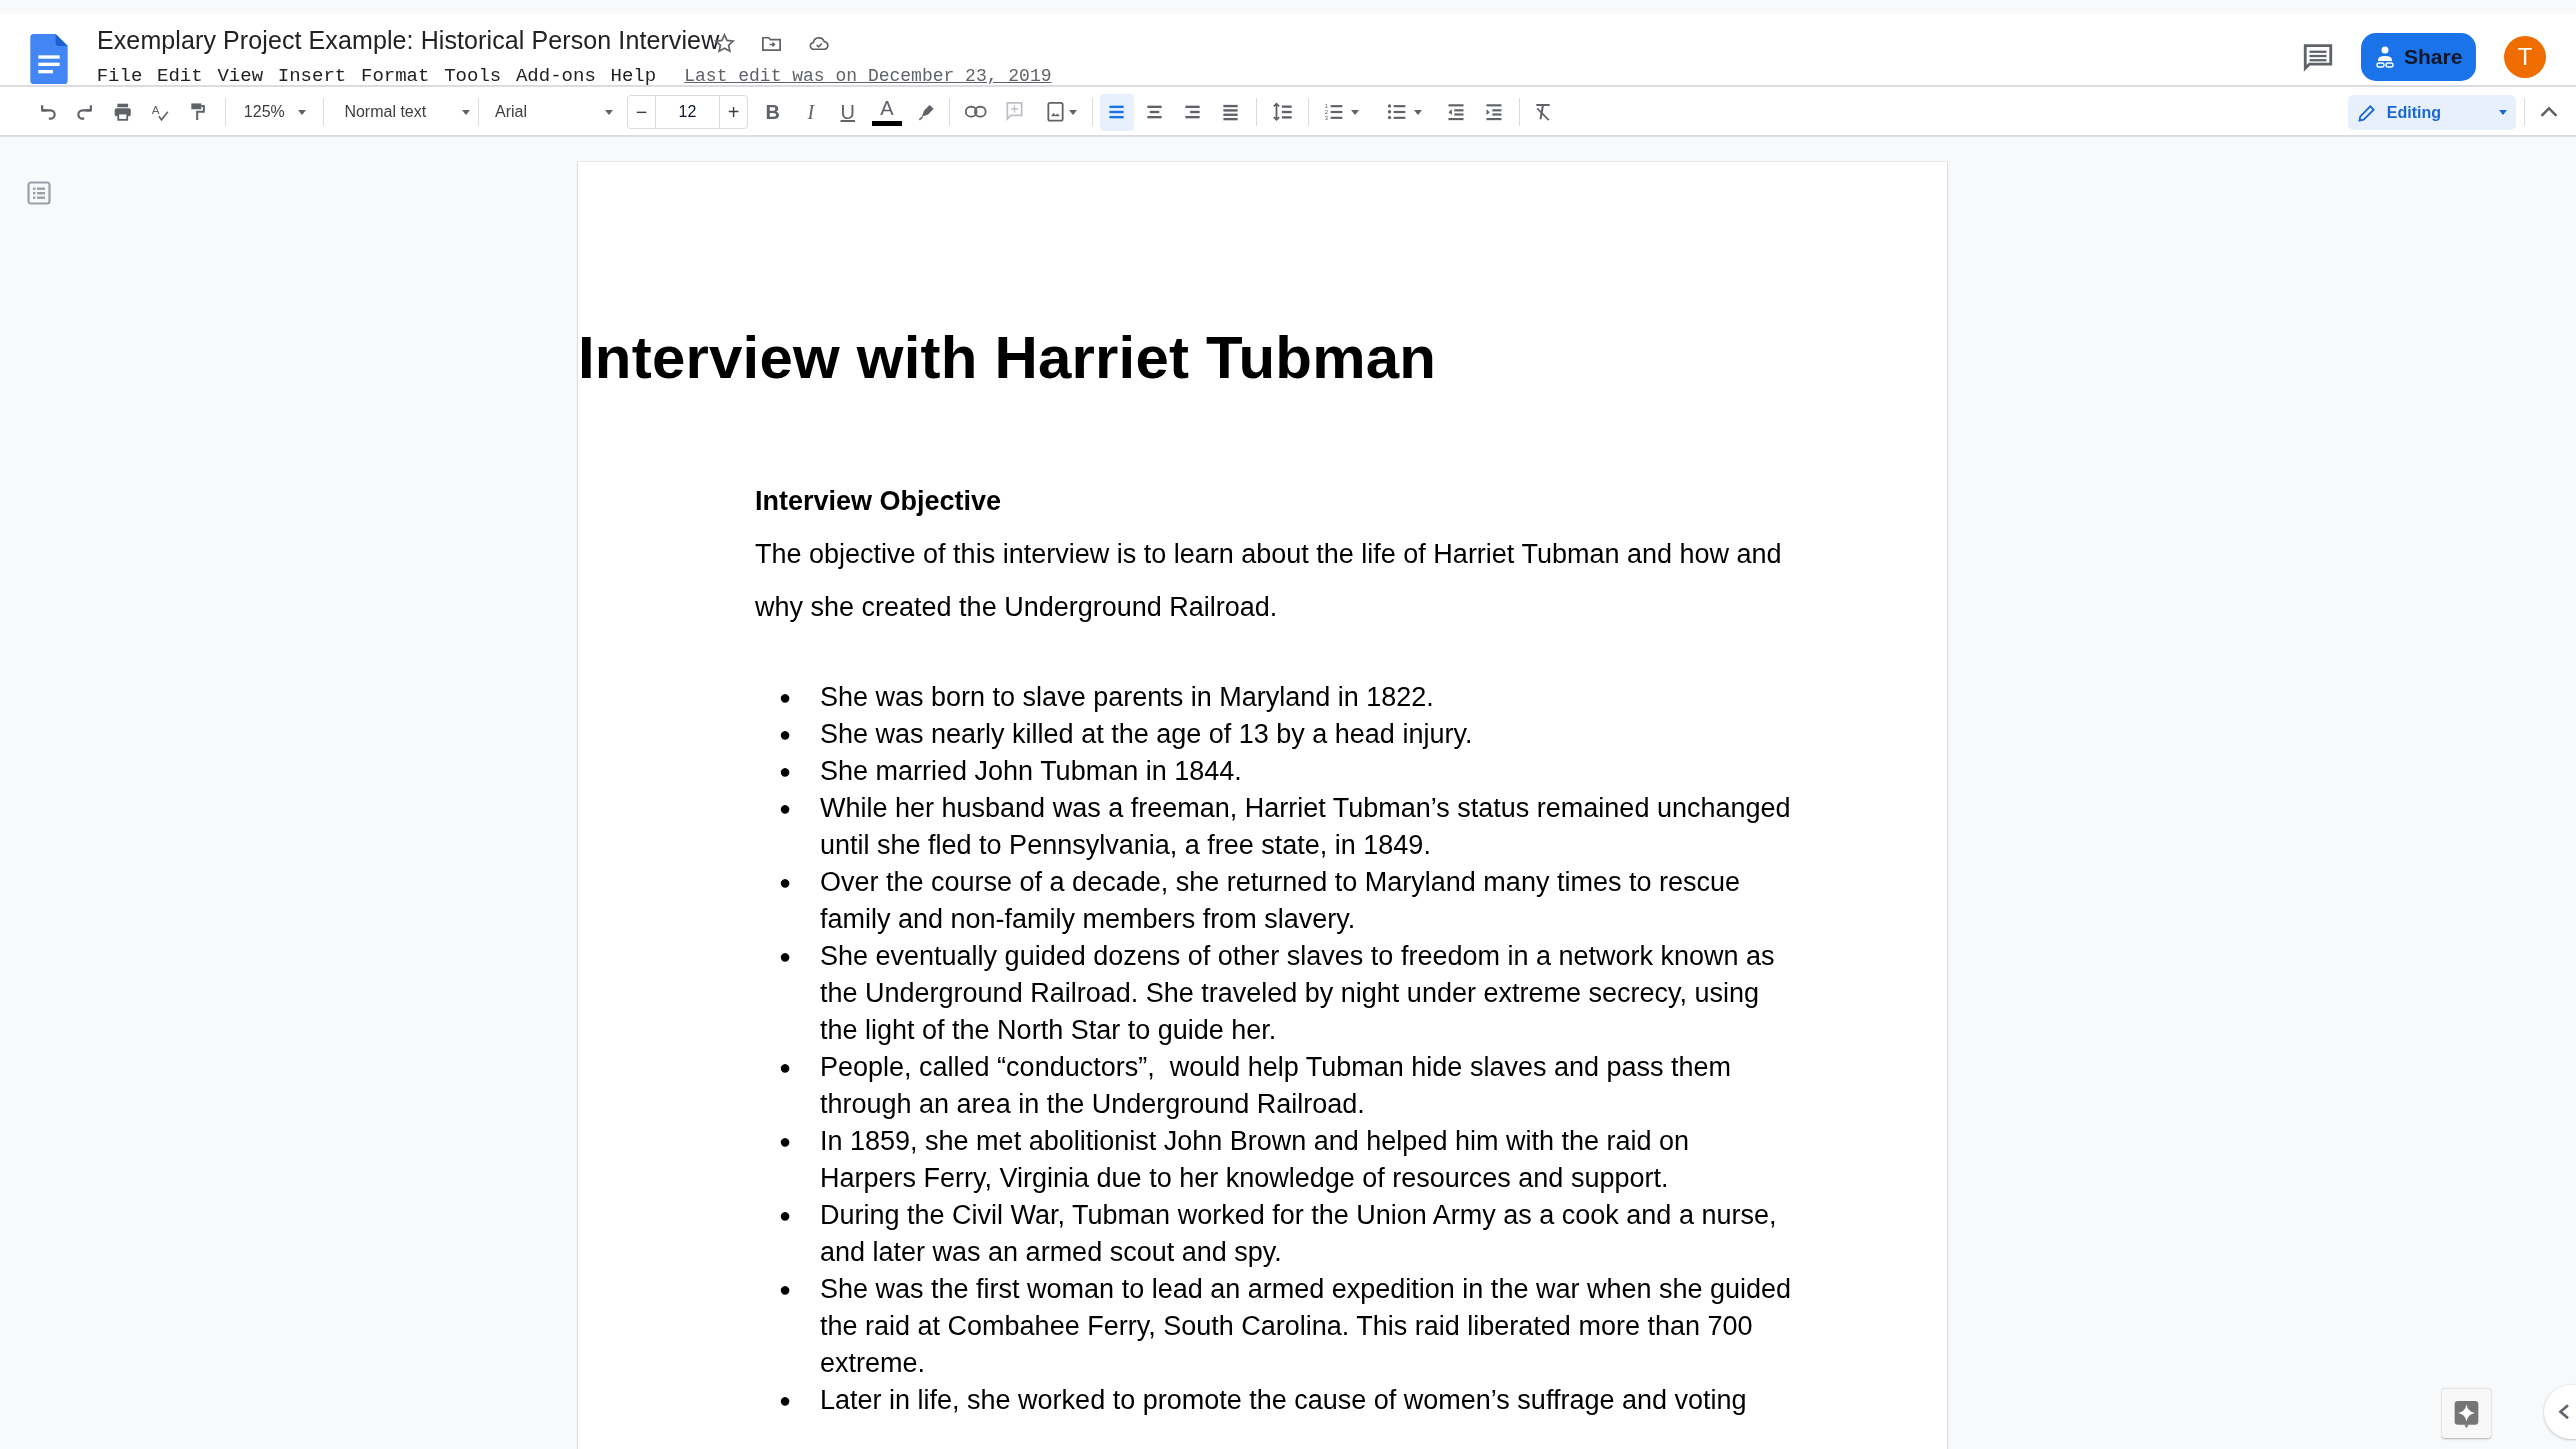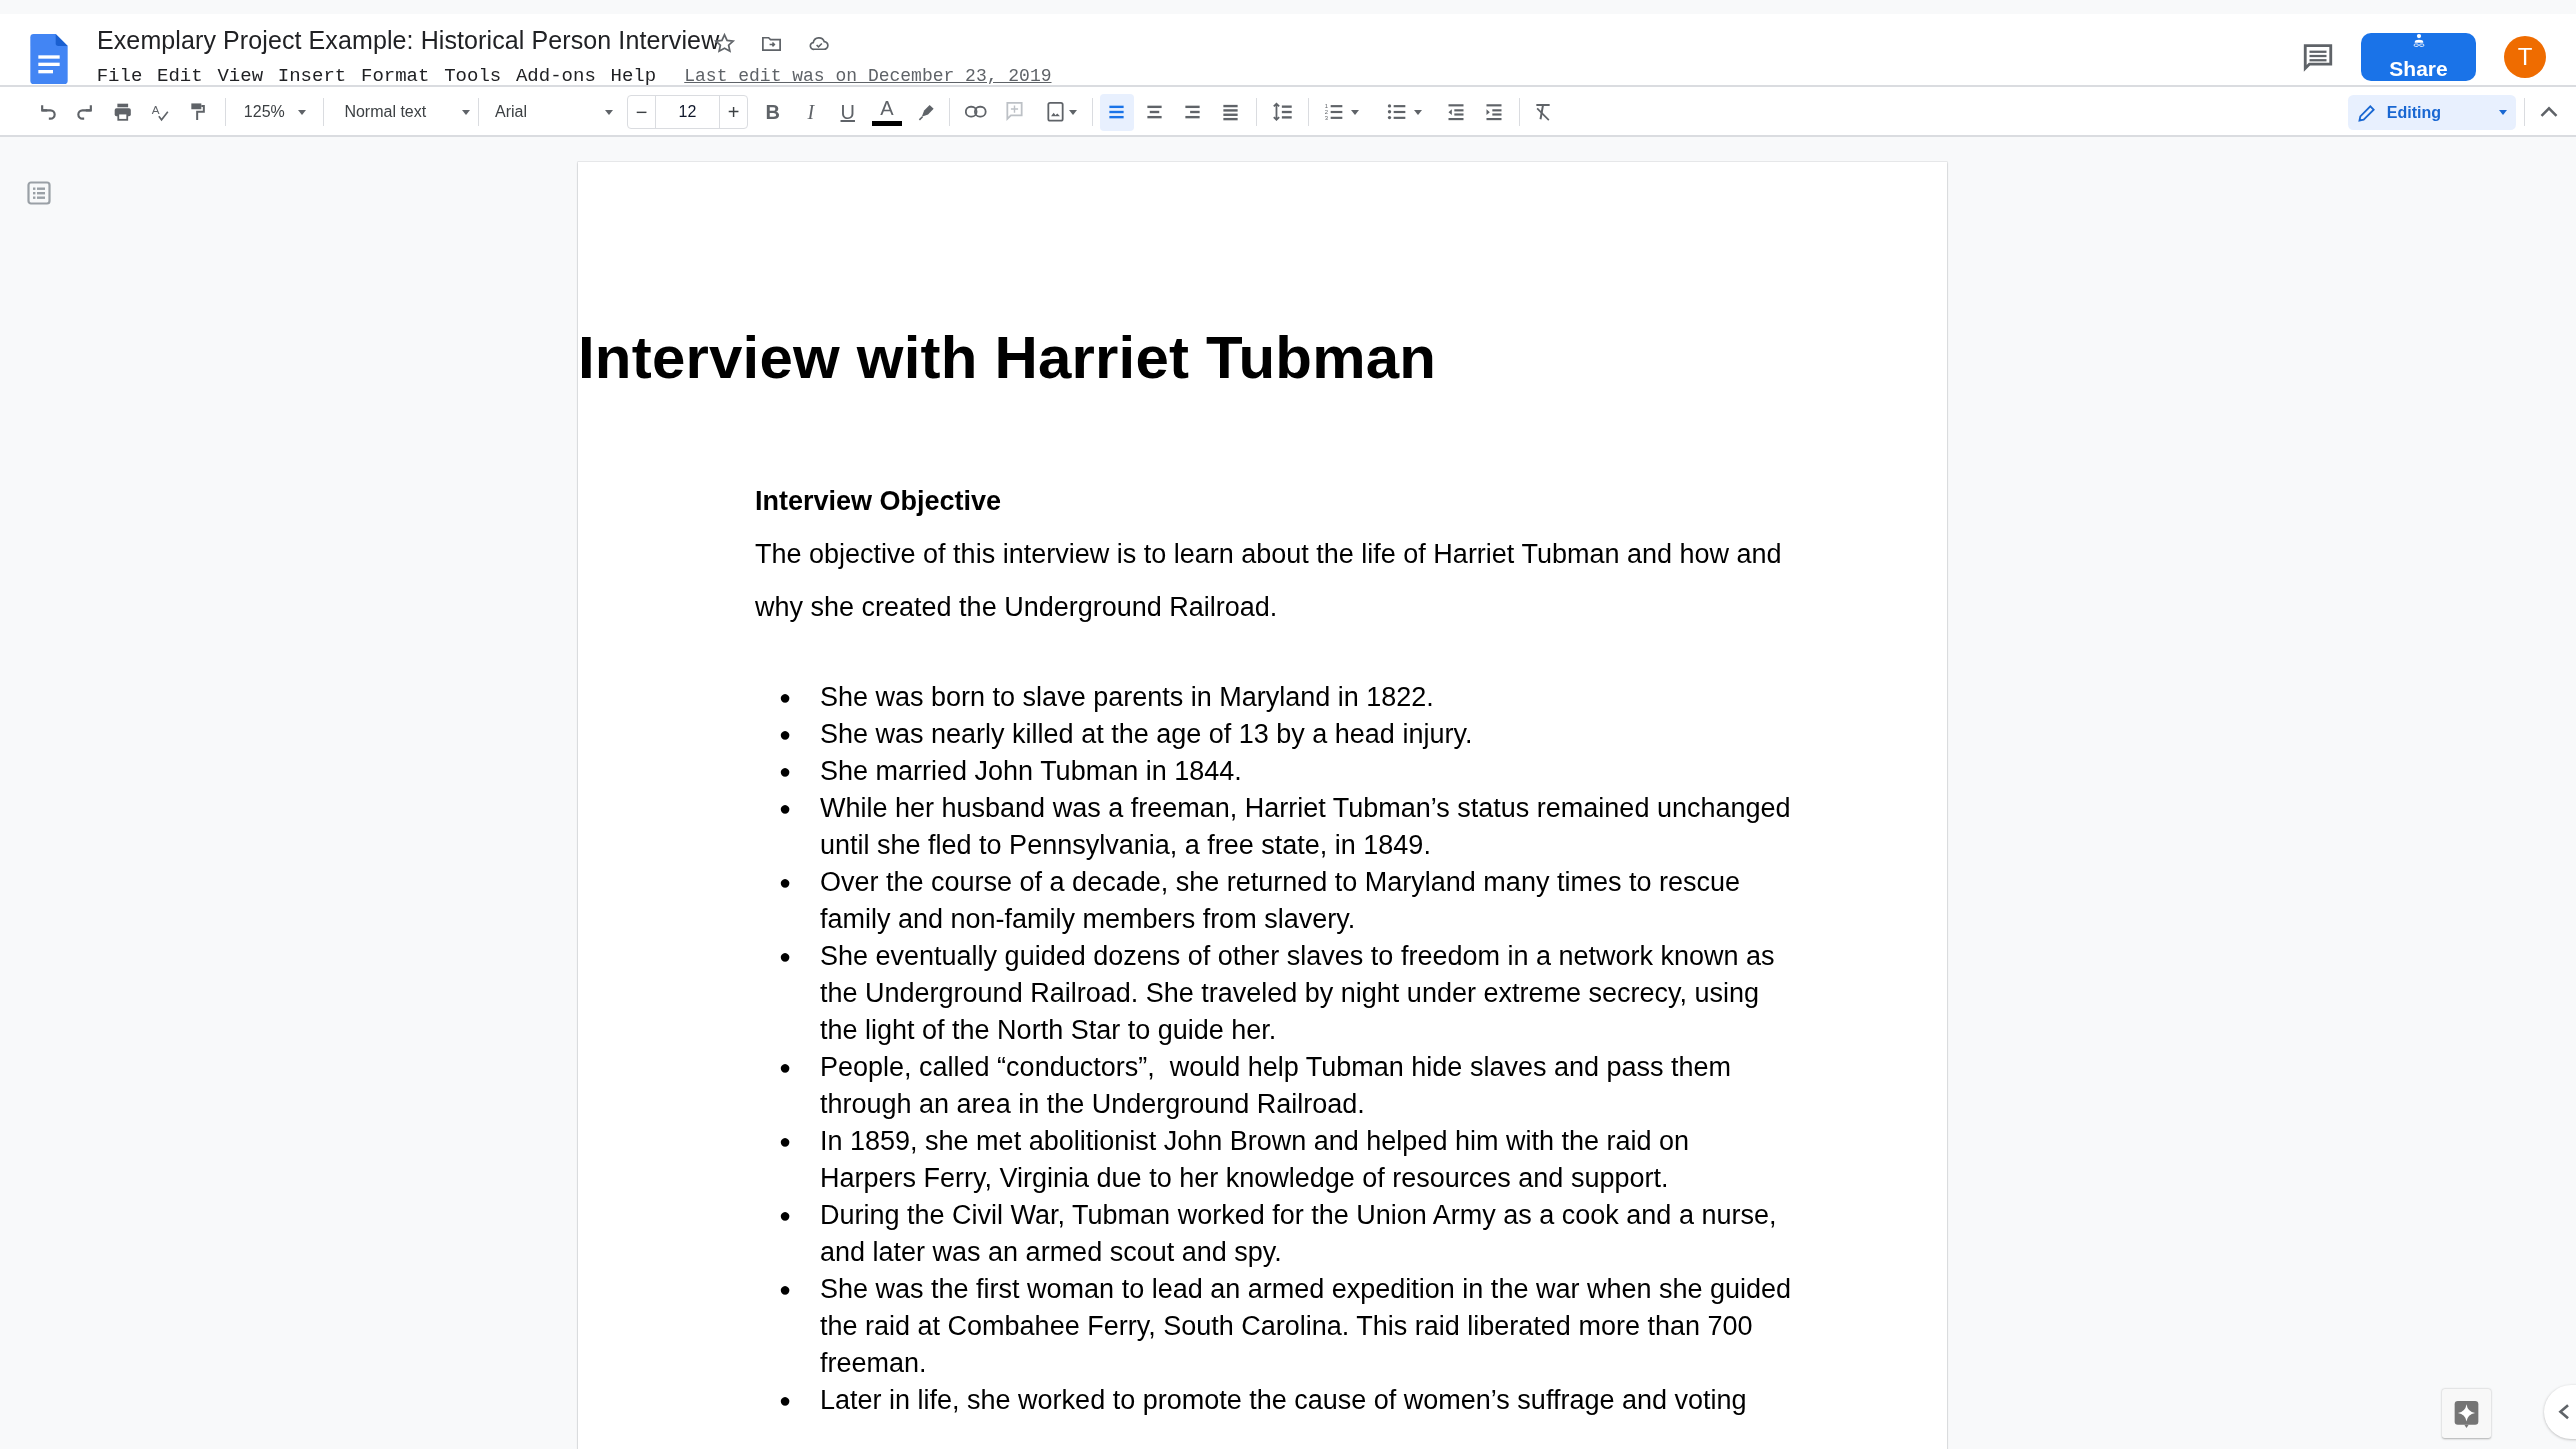--- a/index.html
+++ b/index.html
@@ -6,21 +6,21 @@
   html, body { width: 2576px; height: 1449px; overflow: hidden; background: #f8f9fa; font-family: "Liberation Sans", sans-serif; color: #202124; }
   .header { position: absolute; left: 0; top: 14px; width: 2576px; height: 85px; background: #fff; }
   .docs-logo { position: absolute; left: 29.5px; top: 20px; width: 38px; height: 50px; }
   .title { position: absolute; left: 97px; top: 12px; font-size: 25px; color: #202124; white-space: nowrap; letter-spacing: 0.1px; }
   .title-icons { position: absolute; left: 711px; top: 16px; display: flex; gap: 20px; align-items: center; }
   .title-icons span { width: 27px; height: 27px; display: flex; align-items: center; justify-content: center; }
   .menubar { position: absolute; left: 94px; top: 51px; display: flex; align-items: center; font-size: 19px; color: #202124; font-family: Liberation Mono, monospace; }
   .menubar .m { padding: 0 9.4px 0 2.7px; margin-right: 2.7px; cursor: pointer; }
   .last-edit { margin-left: 16px; color: #5f6368; text-decoration: underline; font-size: 18px; }
   .comment-btn { position: absolute; left: 2301px; top: 25.5px; width: 34px; height: 34px; }
-  .share-btn { position: absolute; left: 2361px; top: 19px; width: 115px; height: 48px; background: #1a73e8; border-radius: 10px; color: #ffffff; font-size: 21px; font-weight: bold; display: flex; align-items: center; justify-content: center; gap: 9.4px; flex-direction: column; }
+  .share-btn { position: absolute; left: 2361px; top: 19px; width: 115px; height: 48px; background: #1a73e8; border-radius: 15px; color: #0f172a; font-size: 21px; font-weight: bold; display: flex; align-items: center; justify-content: center; gap: 9.4px; }
   .avatar { position: absolute; left: 2504px; top: 21.5px; width: 42px; height: 42px; border-radius: 50%; background: #ef6c00; color: #fff; font-size: 24px; display: flex; align-items: center; justify-content: center; }
   .header-border { position: absolute; left: 0; top: 85px; width: 2576px; height: 2px; background: #dadce0; }
 
   .toolbar { position: absolute; left: 0; top: 87px; width: 2576px; height: 50px; background: #fff; border-bottom: 2px solid #dadce0; }
   .tb { position: absolute; top: 0; height: 50px; display: flex; align-items: center; justify-content: center; }
   .tb svg { display: block; }
   .sep { position: absolute; top: 10.7px; width: 1.3px; height: 28px; background: #dadce0; }
   .dd-text { font-size: 16px; color: #3c4043; }
   .caret { width: 0; height: 0; border-left: 4.7px solid transparent; border-right: 4.7px solid transparent; border-top: 5.4px solid #5f6368; }
   .fontsize-box { position: absolute; left: 627px; top: 8px; width: 121px; height: 34px; border: 1.3px solid #dadce0; border-radius: 4px; display: flex; align-items: center; }
@@ -324,21 +324,21 @@
     <ul class="bullets">
       <li><span>She was born to slave parents in Maryland in 1822.</span></li>
       <li><span>She was nearly killed at the age of 13 by a head injury.</span></li>
       <li><span>She married John Tubman in 1844.</span></li>
       <li><span>While her husband was a freeman, Harriet Tubman’s status remained unchanged</span><br><span>until she fled to Pennsylvania, a free state, in 1849.</span></li>
       <li><span>Over the course of a decade, she returned to Maryland many times to rescue</span><br><span>family and non-family members from slavery.</span></li>
       <li><span>She eventually guided dozens of other slaves to freedom in a network known as</span><br><span>the Underground Railroad. She traveled by night under extreme secrecy, using</span><br><span>the light of the North Star to guide her.</span></li>
       <li><span style="white-space:pre">People, called “conductors”,  would help Tubman hide slaves and pass them</span><br><span>through an area in the Underground Railroad.</span></li>
       <li><span>In 1859, she met abolitionist John Brown and helped him with the raid on</span><br><span>Harpers Ferry, Virginia due to her knowledge of resources and support.</span></li>
       <li><span>During the Civil War, Tubman worked for the Union Army as a cook and a nurse,</span><br><span>and later was an armed scout and spy.</span></li>
-      <li><span>She was the first woman to lead an armed expedition in the war when she guided</span><br><span>the raid at Combahee Ferry, South Carolina. This raid liberated more than 700</span><br><span>freeman.</span></li>
+      <li><span>She was the first woman to lead an armed expedition in the war when she guided</span><br><span>the raid at Combahee Ferry, South Carolina. This raid liberated more than 700</span><br><span>extreme.</span></li>
       <li><span>Later in life, she worked to promote the cause of women’s suffrage and voting</span></li>
     </ul>
   </div>
 </div>
 
 <div class="explore-btn">
   <svg width="27" height="28" viewBox="0 0 24 26">
       <rect x="1" y="1" width="22" height="22" rx="3" fill="#757575"></rect>
       <path d="M10 23l2 3 2-3z" fill="#757575"></path>
       <path d="M12 4q1 7 8 8q-7 1-8 8q-1-7-8-8q7-1 8-8z" fill="#fff"></path>

